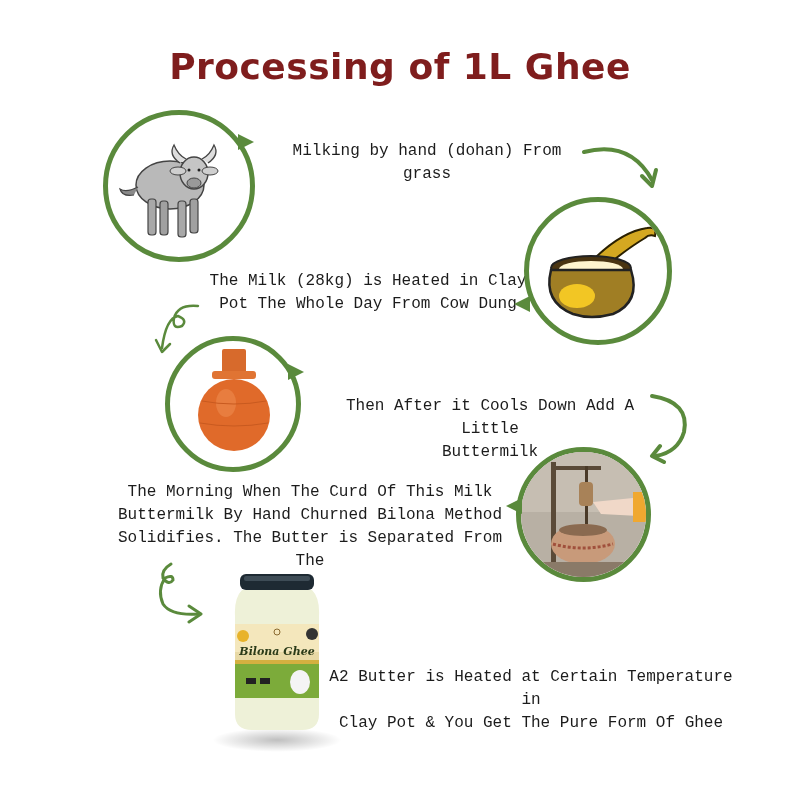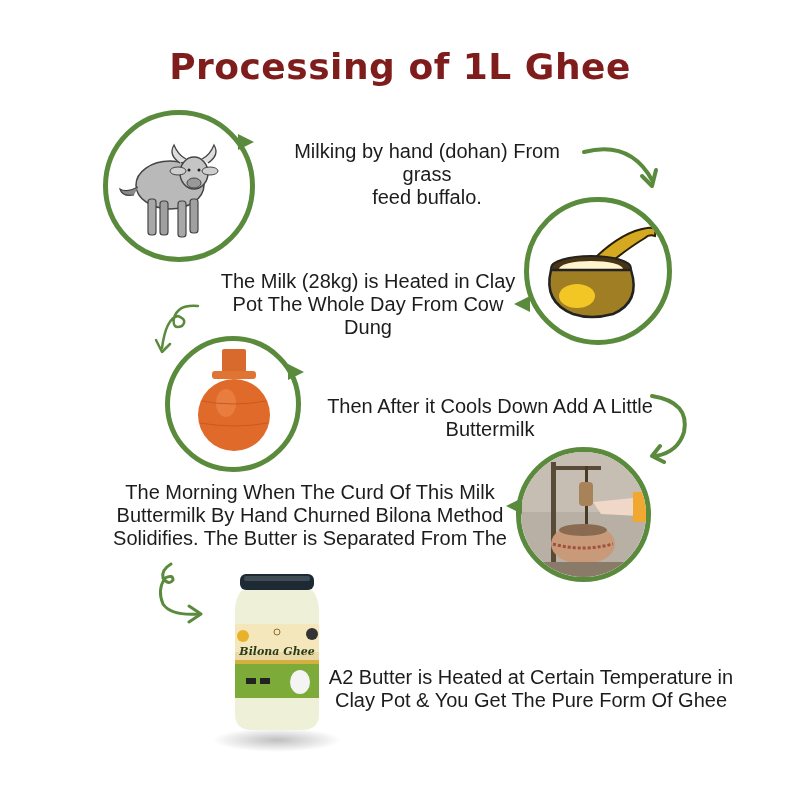--- a/index.html
+++ b/index.html
@@ -1,18 +1,18 @@
 <!DOCTYPE html>
 <html><head>
 <meta charset="utf-8">
 <style>
   html,body{margin:0;padding:0;background:#ffffff;}
   body{width:800px;height:800px;position:relative;overflow:hidden;font-family:"DejaVu Sans","Liberation Sans",sans-serif;}
   .title{position:absolute;left:0;top:18px;width:800px;text-align:center;font-size:36px;font-weight:bold;color:#7f1d1d;letter-spacing:0.5px;font-family:"DejaVu Sans",sans-serif;margin-top:28px;}
-  .step-text{position:absolute;text-align:center;color:#1c1c1c;font-size:20px;line-height:23px;font-family:Liberation Sans, sans-serif;}
+  .step-text{position:absolute;text-align:center;color:#1c1c1c;font-size:16px;line-height:23px;font-family:Liberation Mono, monospace;}
   .bubble{position:absolute;border:5px solid #5a8a3c;border-radius:50%;background:#fff;box-sizing:border-box;overflow:hidden;}
   .tail{position:absolute;width:0;height:0;}
   svg{display:block}
   .arrow{position:absolute;}
   .jar-shadow{position:absolute;left:212px;top:728px;width:130px;height:24px;border-radius:50%;background:radial-gradient(ellipse at center, rgba(0,0,0,0.25) 0%, rgba(0,0,0,0) 70%);}
 </style>
 </head>
 <body>
 
 <div class="title">Processing of 1L Ghee</div>
@@ -32,21 +32,20 @@
     <ellipse cx="102" cy="56" rx="8" ry="4" fill="#cfcfcf" stroke="#444" stroke-width="1"></ellipse>
     <ellipse cx="86" cy="68" rx="7" ry="5" fill="#999" stroke="#444" stroke-width="1"></ellipse>
     <circle cx="81" cy="55" r="1.5" fill="#222"></circle>
     <circle cx="91" cy="55" r="1.5" fill="#222"></circle>
   </svg>
 </div>
 <div class="tail" style="left:238px;top:134px;border-left:16px solid #5a8a3c;border-top:8px solid transparent;border-bottom:8px solid transparent;"></div>
 
 <div class="step-text" style="left:272px;top:140px;width:310px;">
   <div>Milking by hand (dohan) From grass</div>
-  <div>feed buffalo.</div>
 </div>
 
 <svg class="arrow" style="left:580px;top:140px;" width="80" height="55" viewBox="0 0 80 55">
   <path d="M4 12 Q50 0 72 40" fill="none" stroke="#5a8a3c" stroke-width="4" stroke-linecap="round"></path>
   <path d="M62 36 L72 46 L76 30" fill="none" stroke="#5a8a3c" stroke-width="4" stroke-linecap="round" stroke-linejoin="round"></path>
 </svg>
 
 <div class="step-text" style="left:208px;top:270px;width:320px;">
   <div>The Milk (28kg) is Heated in Clay</div>
   <div>Pot The Whole Day From Cow Dung</div>

